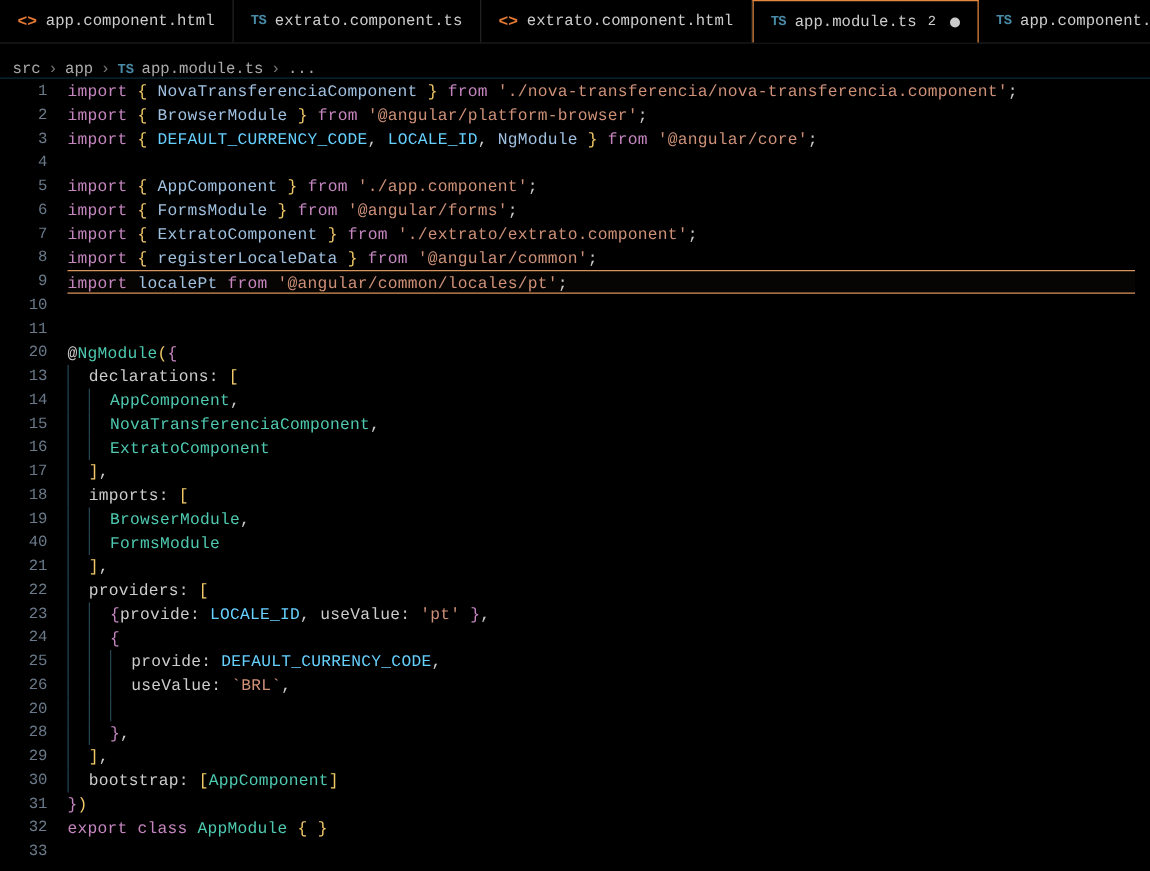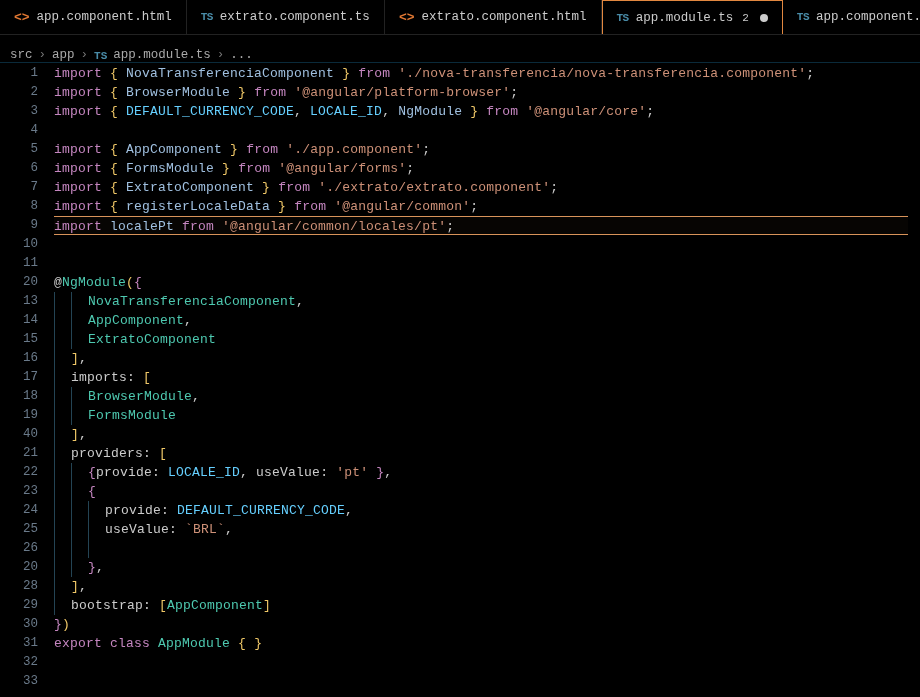--- a/index.html
+++ b/index.html
@@ -120,22 +120,23 @@
       <div class="line"><span class="t-kw">import</span><span class="t-pn"> </span><span class="t-br">{</span><span class="t-pn"> </span><span class="t-const">DEFAULT_CURRENCY_CODE</span><span class="t-pn">, </span><span class="t-const">LOCALE_ID</span><span class="t-pn">, </span><span class="t-id">NgModule</span><span class="t-pn"> </span><span class="t-br">}</span><span class="t-pn"> </span><span class="t-kw">from</span><span class="t-pn"> </span><span class="t-str">'@angular/core'</span><span class="t-pn">;</span></div>
       <div class="line"></div>
       <div class="line"><span class="t-kw">import</span><span class="t-pn"> </span><span class="t-br">{</span><span class="t-pn"> </span><span class="t-id">AppComponent</span><span class="t-pn"> </span><span class="t-br">}</span><span class="t-pn"> </span><span class="t-kw">from</span><span class="t-pn"> </span><span class="t-str">'./app.component'</span><span class="t-pn">;</span></div>
       <div class="line"><span class="t-kw">import</span><span class="t-pn"> </span><span class="t-br">{</span><span class="t-pn"> </span><span class="t-id">FormsModule</span><span class="t-pn"> </span><span class="t-br">}</span><span class="t-pn"> </span><span class="t-kw">from</span><span class="t-pn"> </span><span class="t-str">'@angular/forms'</span><span class="t-pn">;</span></div>
       <div class="line"><span class="t-kw">import</span><span class="t-pn"> </span><span class="t-br">{</span><span class="t-pn"> </span><span class="t-id">ExtratoComponent</span><span class="t-pn"> </span><span class="t-br">}</span><span class="t-pn"> </span><span class="t-kw">from</span><span class="t-pn"> </span><span class="t-str">'./extrato/extrato.component'</span><span class="t-pn">;</span></div>
       <div class="line"><span class="t-kw">import</span><span class="t-pn"> </span><span class="t-br">{</span><span class="t-pn"> </span><span class="t-id">registerLocaleData</span><span class="t-pn"> </span><span class="t-br">}</span><span class="t-pn"> </span><span class="t-kw">from</span><span class="t-pn"> </span><span class="t-str">'@angular/common'</span><span class="t-pn">;</span></div>
       <div class="line hl"><span class="t-kw">import</span><span class="t-pn"> </span><span class="t-id">localePt</span><span class="t-pn"> </span><span class="t-kw">from</span><span class="t-pn"> </span><span class="t-str">'@angular/common/locales/pt'</span><span class="t-pn">;</span></div>
       <div class="line"></div>
       <div class="line"></div>
       <div class="line"><span class="t-pn">@</span><span class="t-deco">NgModule</span><span class="t-br">(</span><span class="t-br2">{</span></div>
+      <div class="line"><span style="display: inline-block; border-left: 1px solid rgb(36, 68, 84); height: 19px; vertical-align: top;">  </span><span class="t-prop">declarations</span><span class="t-pn">:</span><span class="t-pn"> </span><span class="t-br">[</span></div>
+      <div class="line"><span style="display: inline-block; border-left: 1px solid rgb(36, 68, 84); height: 19px; vertical-align: top;">  </span><span style="display: inline-block; border-left: 1px solid rgb(36, 68, 84); height: 19px; vertical-align: top;">  </span><span class="t-class">AppComponent</span><span class="t-pn">,</span></div>
       <div class="line"><span style="display: inline-block; border-left: 1px solid rgb(36, 68, 84); height: 19px; vertical-align: top;">  </span><span style="display: inline-block; border-left: 1px solid rgb(36, 68, 84); height: 19px; vertical-align: top;">  </span><span class="t-class">NovaTransferenciaComponent</span><span class="t-pn">,</span></div>
-      <div class="line"><span style="display: inline-block; border-left: 1px solid rgb(36, 68, 84); height: 19px; vertical-align: top;">  </span><span style="display: inline-block; border-left: 1px solid rgb(36, 68, 84); height: 19px; vertical-align: top;">  </span><span class="t-class">AppComponent</span><span class="t-pn">,</span></div>
       <div class="line"><span style="display: inline-block; border-left: 1px solid rgb(36, 68, 84); height: 19px; vertical-align: top;">  </span><span style="display: inline-block; border-left: 1px solid rgb(36, 68, 84); height: 19px; vertical-align: top;">  </span><span class="t-class">ExtratoComponent</span></div>
       <div class="line"><span style="display: inline-block; border-left: 1px solid rgb(36, 68, 84); height: 19px; vertical-align: top;">  </span><span class="t-br">]</span><span class="t-pn">,</span></div>
       <div class="line"><span style="display: inline-block; border-left: 1px solid rgb(36, 68, 84); height: 19px; vertical-align: top;">  </span><span class="t-prop">imports</span><span class="t-pn">:</span><span class="t-pn"> </span><span class="t-br">[</span></div>
       <div class="line"><span style="display: inline-block; border-left: 1px solid rgb(36, 68, 84); height: 19px; vertical-align: top;">  </span><span style="display: inline-block; border-left: 1px solid rgb(36, 68, 84); height: 19px; vertical-align: top;">  </span><span class="t-class">BrowserModule</span><span class="t-pn">,</span></div>
       <div class="line"><span style="display: inline-block; border-left: 1px solid rgb(36, 68, 84); height: 19px; vertical-align: top;">  </span><span style="display: inline-block; border-left: 1px solid rgb(36, 68, 84); height: 19px; vertical-align: top;">  </span><span class="t-class">FormsModule</span></div>
       <div class="line"><span style="display: inline-block; border-left: 1px solid rgb(36, 68, 84); height: 19px; vertical-align: top;">  </span><span class="t-br">]</span><span class="t-pn">,</span></div>
       <div class="line"><span style="display: inline-block; border-left: 1px solid rgb(36, 68, 84); height: 19px; vertical-align: top;">  </span><span class="t-prop">providers</span><span class="t-pn">:</span><span class="t-pn"> </span><span class="t-br">[</span></div>
       <div class="line"><span style="display: inline-block; border-left: 1px solid rgb(36, 68, 84); height: 19px; vertical-align: top;">  </span><span style="display: inline-block; border-left: 1px solid rgb(36, 68, 84); height: 19px; vertical-align: top;">  </span><span class="t-br2">{</span><span class="t-prop">provide</span><span class="t-pn">: </span><span class="t-const">LOCALE_ID</span><span class="t-pn">, </span><span class="t-prop">useValue</span><span class="t-pn">: </span><span class="t-str">'pt'</span><span class="t-pn"> </span><span class="t-br2">}</span><span class="t-pn">,</span></div>
       <div class="line"><span style="display: inline-block; border-left: 1px solid rgb(36, 68, 84); height: 19px; vertical-align: top;">  </span><span style="display: inline-block; border-left: 1px solid rgb(36, 68, 84); height: 19px; vertical-align: top;">  </span><span class="t-br2">{</span></div>
       <div class="line"><span style="display: inline-block; border-left: 1px solid rgb(36, 68, 84); height: 19px; vertical-align: top;">  </span><span style="display: inline-block; border-left: 1px solid rgb(36, 68, 84); height: 19px; vertical-align: top;">  </span><span style="display: inline-block; border-left: 1px solid rgb(36, 68, 84); height: 19px; vertical-align: top;">  </span><span class="t-prop">provide</span><span class="t-pn">: </span><span class="t-const">DEFAULT_CURRENCY_CODE</span><span class="t-pn">,</span></div>

